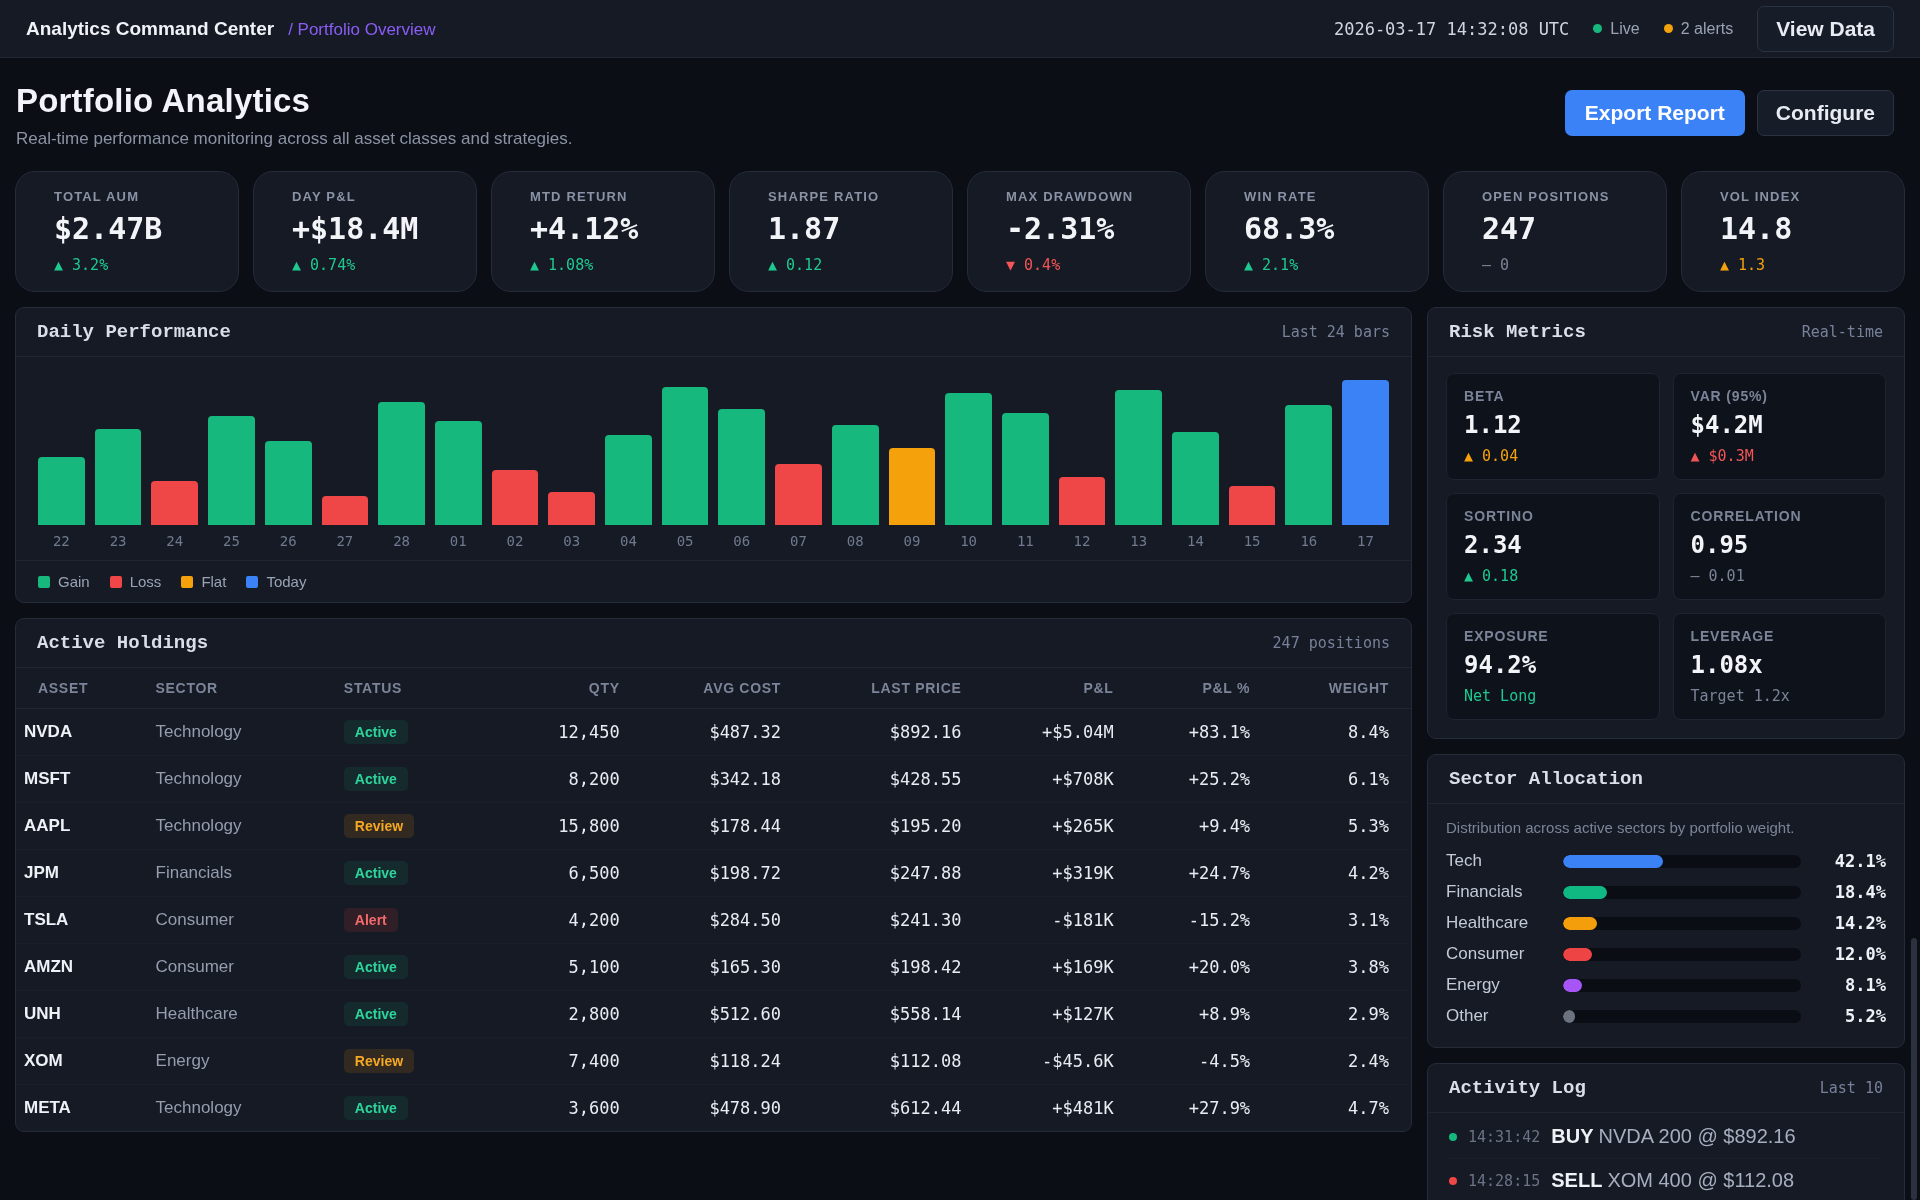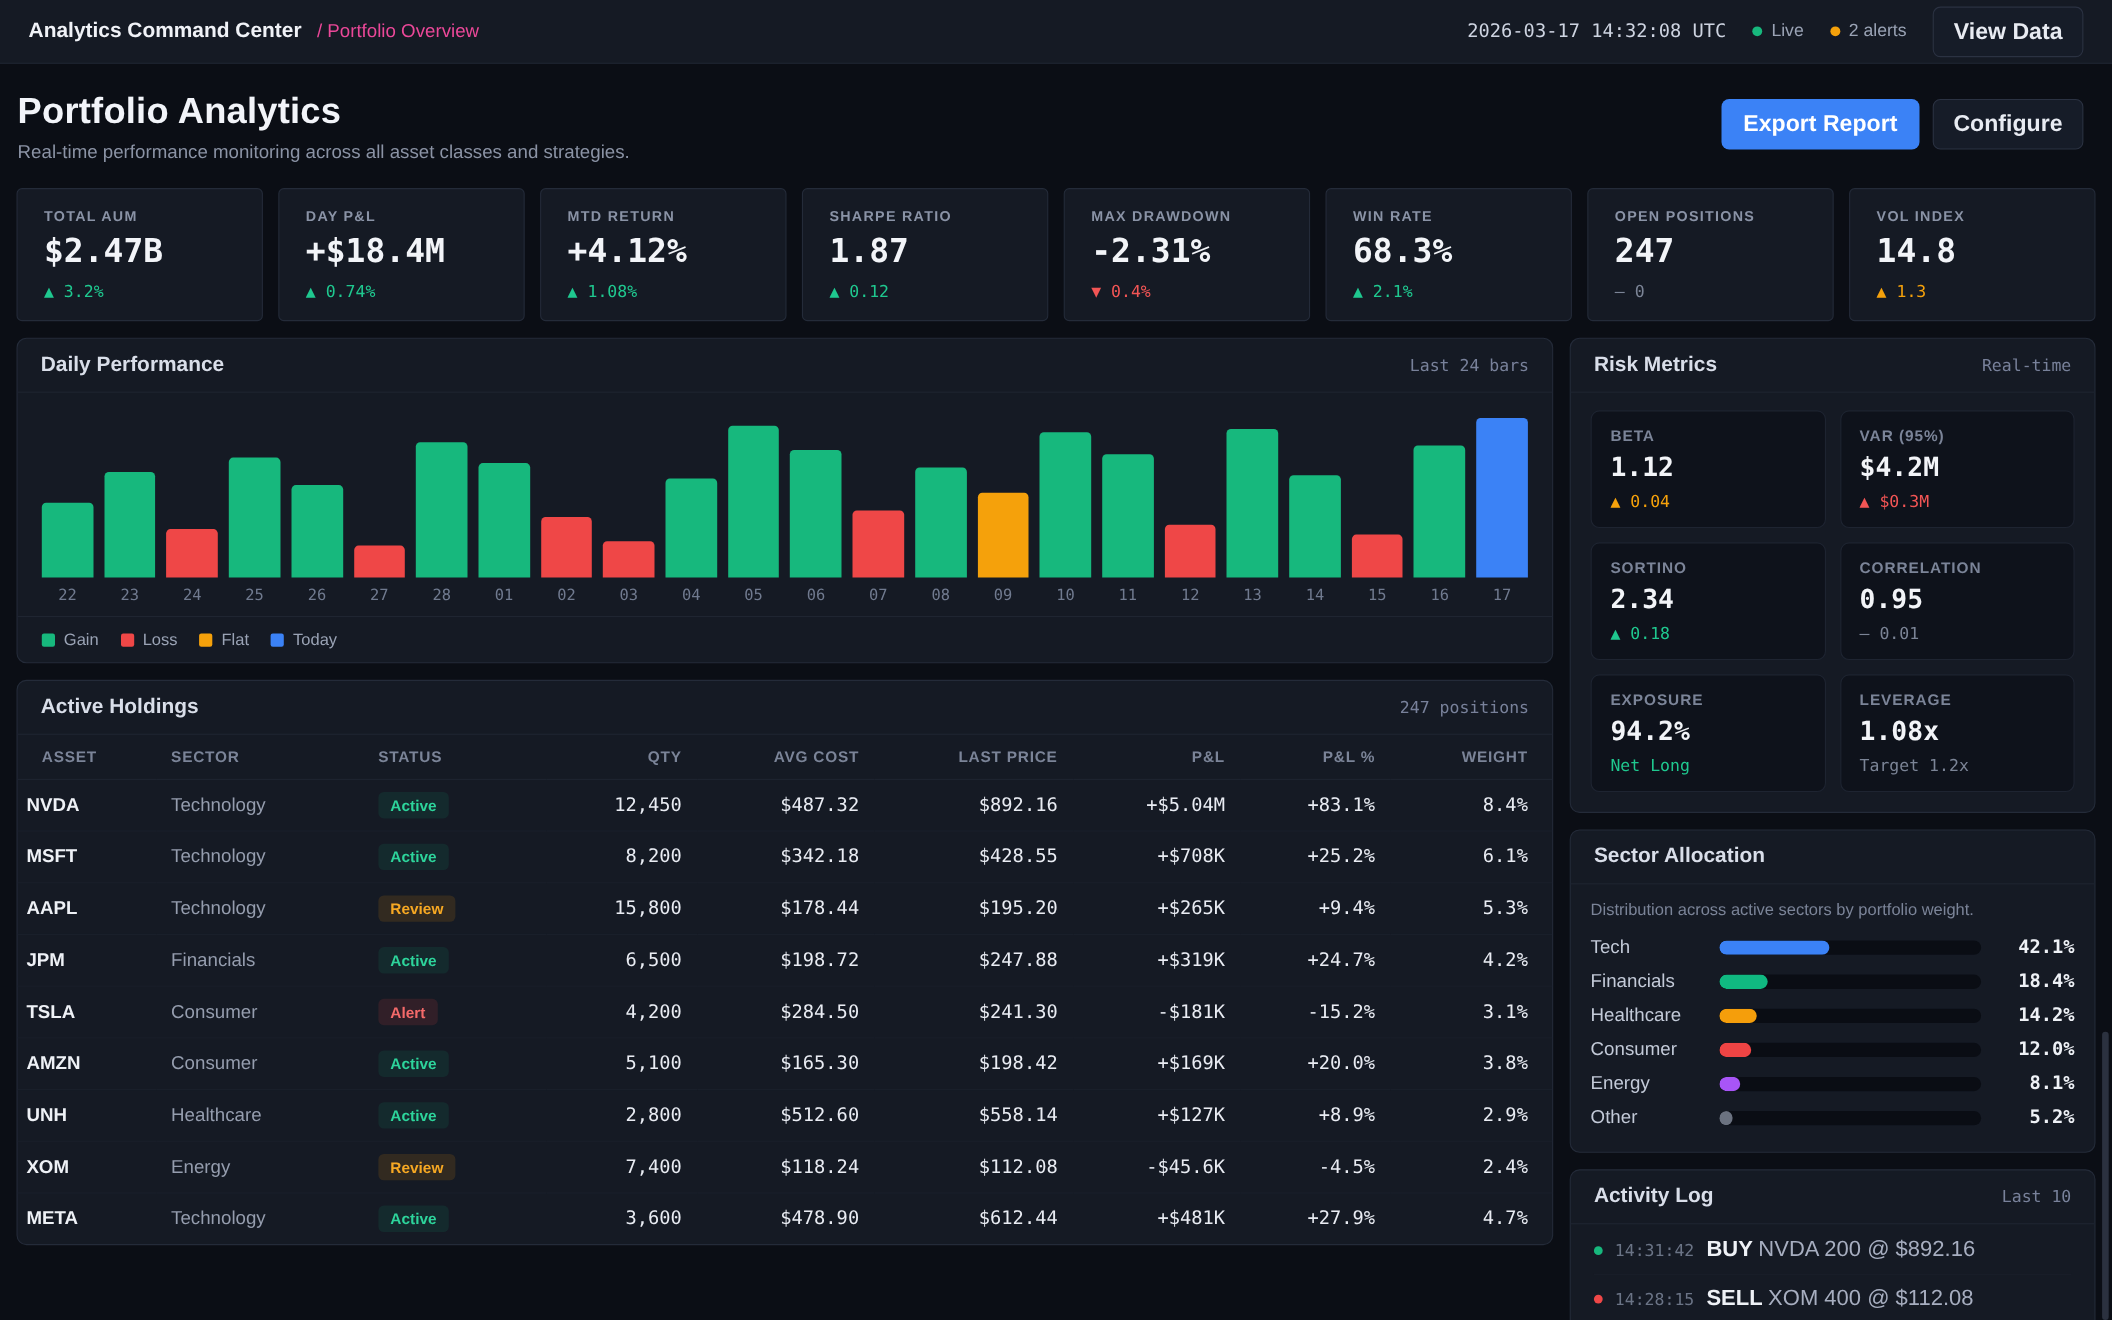--- a/index.html
+++ b/index.html
@@ -11,55 +11,55 @@
   }
   .mono { font-family:"DejaVu Sans Mono", monospace; }
 
   
   .topbar {
     height:58px; display:flex; align-items:center; justify-content:space-between;
     padding:0 26px; background:#151a24; border-bottom:1px solid #1f2531;
   }
   .tb-left { display:flex; align-items:baseline; gap:14px; }
   .app-title { font-size:19px; font-weight:700; color:#f0f2f7; }
-  .crumb { font-size:17px; color:#ec4899; }
+  .crumb { font-size:17px; color:#8b5cf6; }
   .tb-right { display:flex; align-items:center; gap:24px; }
   .ts { font-size:17px; color:#ced4e1; }
   .ind { display:flex; align-items:center; gap:8px; font-size:16px; color:#9aa3b5; }
   .dot { width:9px; height:9px; border-radius:50%; display:inline-block; }
   .dot-green { background:#17b87d; } .dot-orange { background:#f5a10b; }
   .dot-red { background:#ef4747; }
 
   .btn { cursor:pointer; border-radius:7px; font-weight:700; font-size:21px; font-family:"Liberation Sans",sans-serif; }
   .btn-ghost { background:#161c28; color:#e8ebf2; border:1px solid #2b3242; padding:10px 18px; }
   .btn-primary { background:#3b82f6; color:#ffffff; border:none; padding:11px 20px; }
 
   
   .page-head { display:flex; justify-content:space-between; align-items:flex-start; padding:24px 26px 22px 16px; }
   .page-head h1 { font-size:33px; font-weight:700; color:#f2f4f9; letter-spacing:.2px; }
   .page-sub { font-size:17px; color:#8b93a5; margin-top:9px; }
   .head-actions { display:flex; gap:12px; margin-top:8px; }
 
   
   .kpi-row { display:grid; grid-template-columns:repeat(8,1fr); gap:14px; padding:0 15px; }
-  .kpi { background:#151a24; border:1px solid #242b39; border-radius:5px; padding:17px 24px; }
+  .kpi { background:#151a24; border:1px solid #242b39; border-radius:20px; padding:17px 38px; }
   .kpi-label { font-size:13px; font-weight:700; letter-spacing:.09em; color:#8a93a6; }
   .kpi-value { font-size:30px; font-weight:700; color:#f2f4f8; margin-top:7px; }
   .kpi-delta { font-size:15px; margin-top:10px; }
   .t-green { color:#1fc88f; } .t-red { color:#f25555; } .t-orange { color:#f5a10b; }
   .t-gray { color:#7b8496; }
 
   
   .grid { display:flex; gap:15px; padding:15px; align-items:flex-start; }
   .col-left { flex:1; display:flex; flex-direction:column; gap:15px; min-width:0; }
   .col-right { width:478px; display:flex; flex-direction:column; gap:15px; flex:none; }
 
   .panel { background:#151a24; border:1px solid #242b39; border-radius:9px; overflow:hidden; }
   .panel-head { display:flex; justify-content:space-between; align-items:center; padding:13px 21px; border-bottom:1px solid #1f2531; }
-  .panel-head h2 { font-size:19px; font-weight:700; color:#d9dee9; }
+  .panel-head h2 { font-size:19px; font-weight:700; color:#d9dee9;font-family:Liberation Mono, monospace; }
   .panel-status { font-size:15px; color:#78819a; }
 
   
   .chart-pad { padding:16px 22px 0; }
   .bars { display:flex; align-items:flex-end; gap:10px; height:152px; }
   .bar { flex:1; border-radius:4px 4px 0 0; min-width:0; }
   .xlabels { display:flex; gap:10px; padding:8px 22px 11px; }
   .xlabel { flex:1; text-align:center; font-size:14px; color:#707a8f; }
   .legend { display:flex; gap:20px; padding:12px 22px; border-top:1px solid #1f2531; }
   .legend-item { display:flex; align-items:center; gap:8px; font-size:15px; color:#9aa3b5; }

